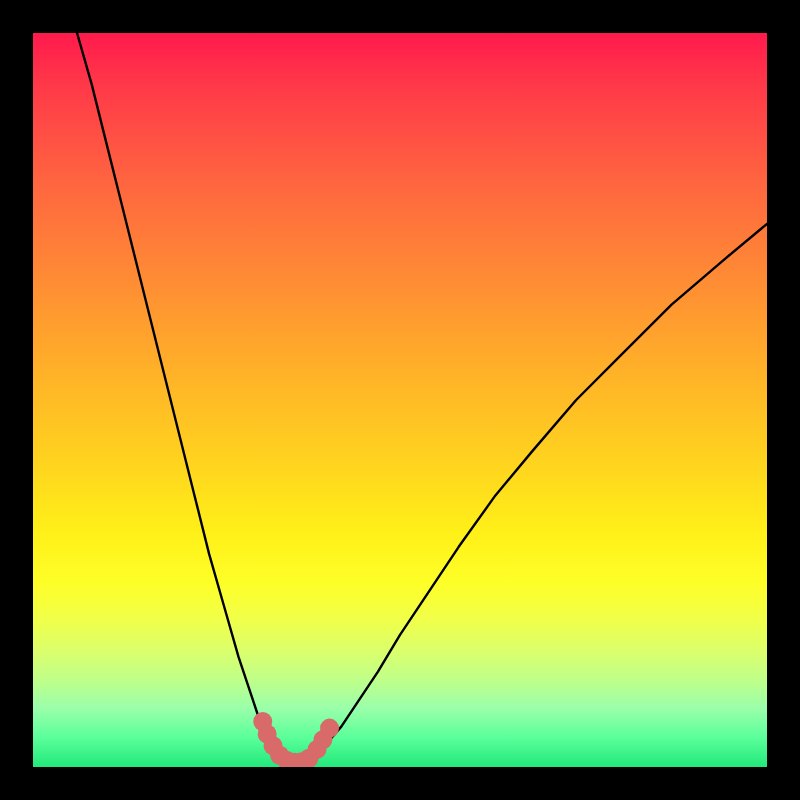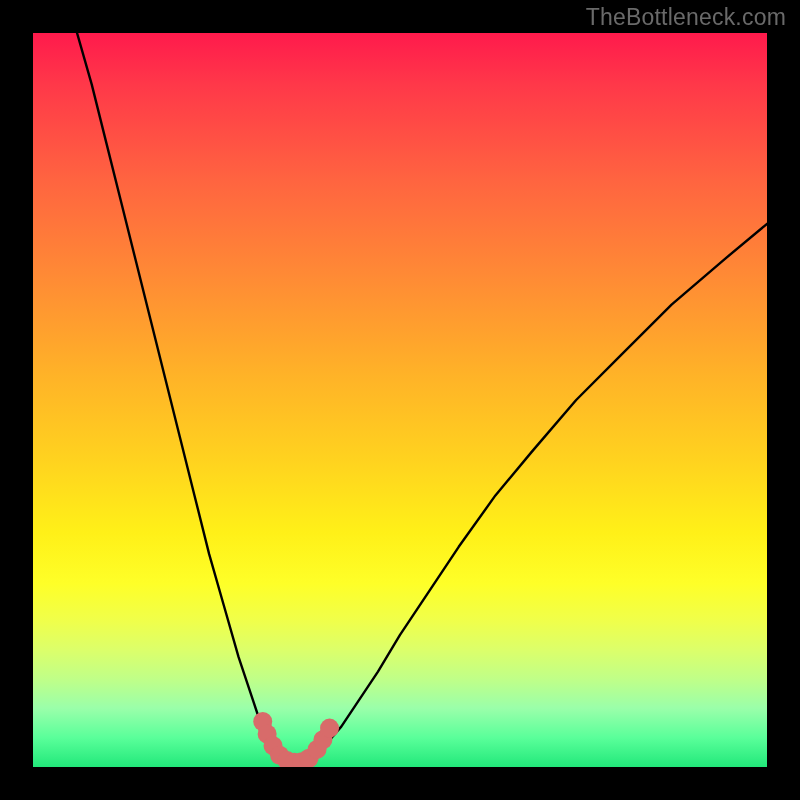--- a/index.html
+++ b/index.html
@@ -61,21 +61,20 @@
     font-size: 23px;
     letter-spacing: 0.2px;
     font-family: Arial, Helvetica, sans-serif;
     user-select: none;
   }
 </style>
 </head>
 <body>
 
 <div class="frame">
-  <div class="watermark">TheBottleneck.com</div>
 
   <div class="plot-area">
     <div class="gradient-bg"></div>
     <svg class="curve-layer" viewBox="0 0 734 734" preserveAspectRatio="none">
       <g id="curves">
           <path d="M44.04 0.00 L58.72 51.38 L73.40 110.10 L88.08 168.82 L102.76 227.54 L117.44 286.26 L132.12 344.98 L146.80 403.70 L161.48 462.42 L176.16 521.14 L190.84 572.52 L205.52 623.90 L220.20 667.94 L227.54 689.96 L234.88 704.64 L242.22 718.59 L249.56 725.19" fill="none" stroke="#000000" stroke-width="2.4" stroke-linecap="round" stroke-linejoin="round"></path>
           <path d="M278.92 725.19 L286.26 718.59 L293.60 710.51 L308.28 693.63 L322.96 671.61 L344.98 638.58 L367.00 601.88 L396.36 557.84 L425.72 513.80 L462.42 462.42 L499.12 418.38 L543.16 367.00 L587.20 322.96 L638.58 271.58 L689.96 227.54 L734.00 190.84" fill="none" stroke="#000000" stroke-width="2.4" stroke-linecap="round" stroke-linejoin="round"></path>
           <path d="M249.56 725.19 L256.90 728.86 L264.24 729.60 L271.58 728.86 L278.92 725.19" fill="none" stroke="#000000" stroke-width="2.4" stroke-linecap="round" stroke-linejoin="round"></path>
         </g>
       <g id="markers">

